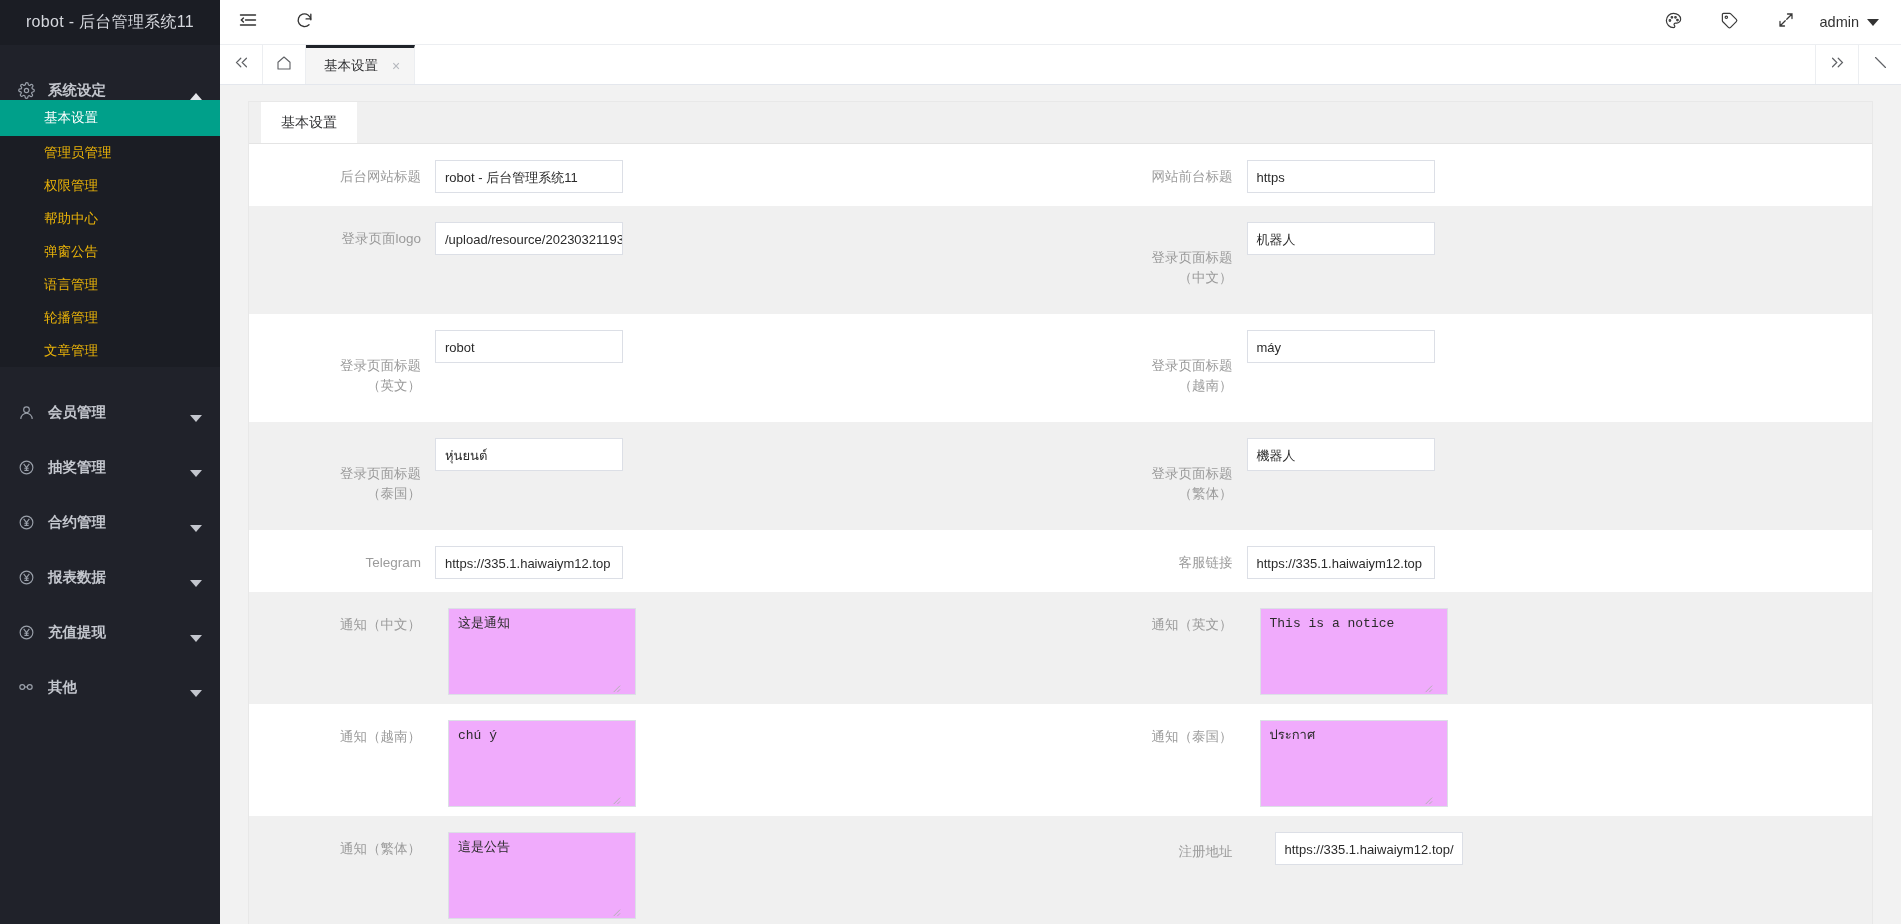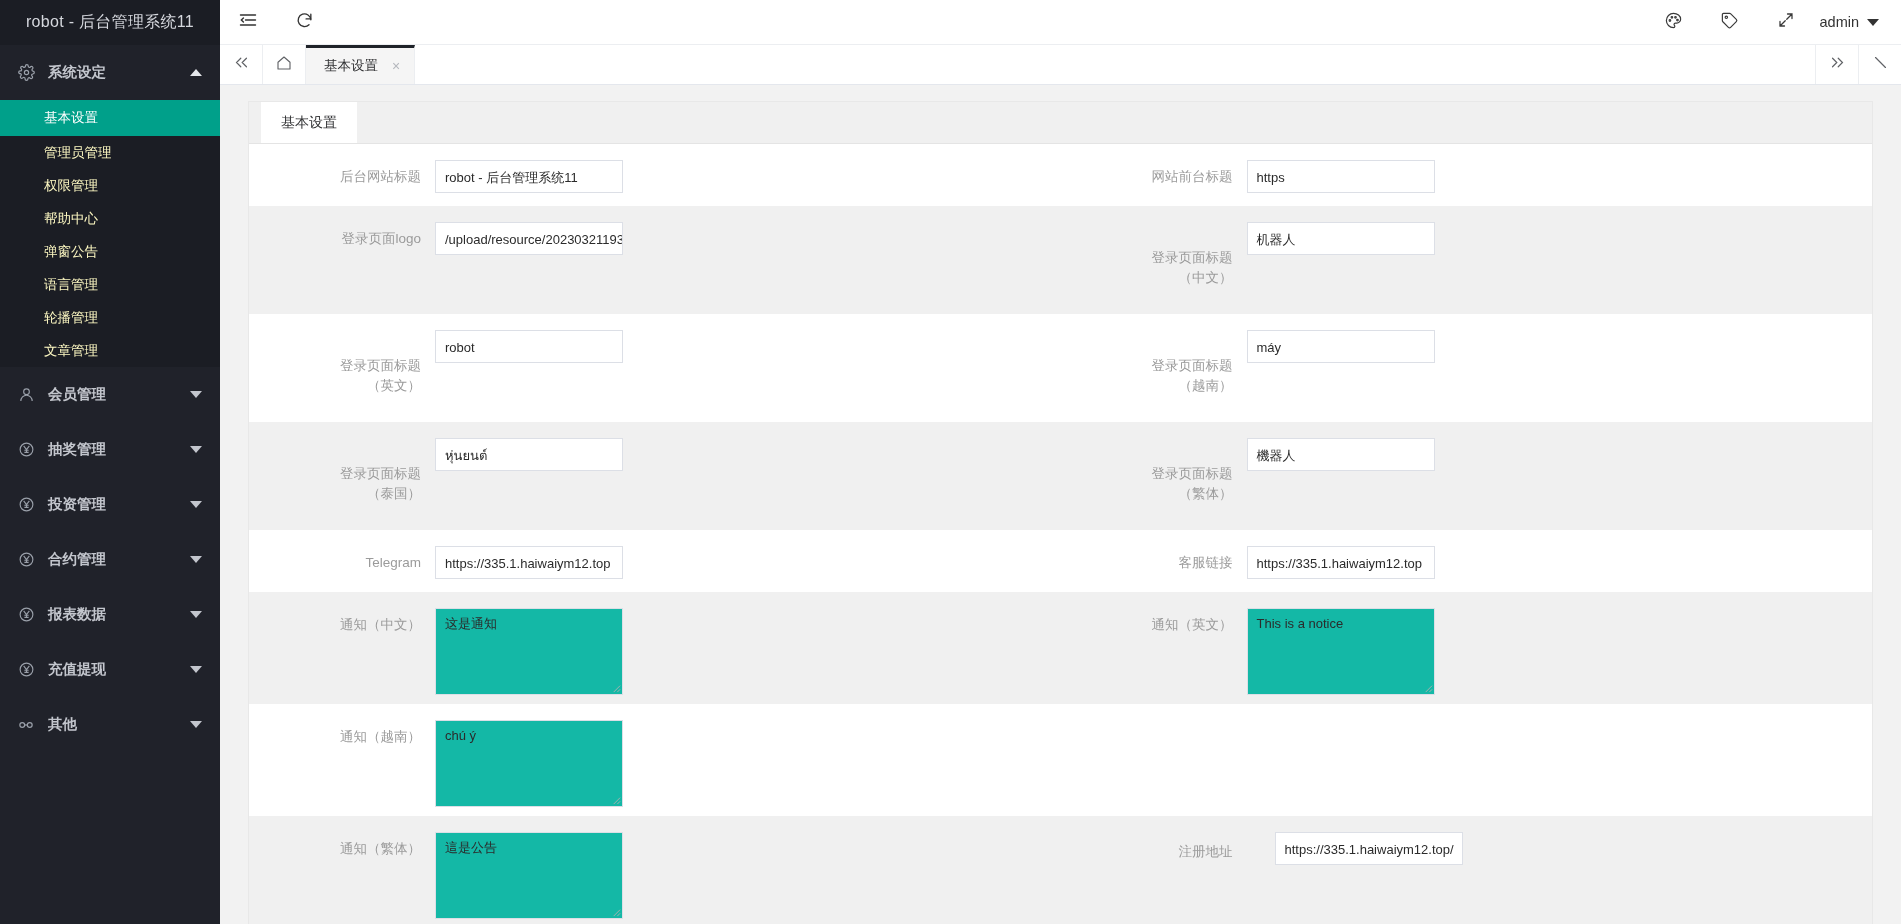--- a/index.html
+++ b/index.html
@@ -22,21 +22,21 @@
     height: 45px;
     background: #1b1d24;
     color: #d6d8de;
     font-size: 16px;
     display: flex; align-items: center; justify-content: center;
     letter-spacing: .3px;
     white-space: nowrap;
   }
   .nav-group-head {
     height: 55px;
-    display: flex; align-items: center;
+    display: flex; align-items: flex-end;
     padding: 0 18px 0 16px;
     color: #c3c6cd;
     font-size: 14.5px;
     cursor: pointer;
     position: relative;
     font-weight: bold;
   }
   .nav-group-head.open { background: #20222a; }
   .nav-group-head .gicon {
     width: 20px; height: 20px; margin-right: 12px;
@@ -50,21 +50,21 @@
     border-right: 6px solid transparent;
   }
   .caret.down { border-top: 7px solid #c3c6cd; }
   .caret.up   { border-bottom: 7px solid #e4e6ea; }
 
   .submenu { background: #1b1d24; }
   .sub-item {
     height: 33px;
     display: flex; align-items: center;
     padding-left: 44px;
-    color: #fef9c3;
+    color: #eab308;
     font-size: 13.5px;
     cursor: pointer;
     white-space: nowrap;
   }
   .sub-item.active {
     background: #00a08a;
     color: #ffffff;
     height: 36px;
   }
 
@@ -190,27 +190,28 @@
     color: #2b2b2b;
     padding: 0 9px;
     line-height: 33px;
     overflow: hidden;
     white-space: nowrap;
     font-family: "Liberation Sans", "DejaVu Sans", sans-serif;
   }
   .ta {
     width: 188px; height: 87px;
     border: 1px solid #dcdfe6;
-    background: #14b8a6;
+    background: #f0abfc;
     font-size: 13px; color: #2b2b2b;
     padding: 6px 9px;
     position: relative;
     line-height: 18px;
-    font-family: Liberation Sans, sans-serif;
+    font-family: Liberation Mono, monospace;
     resize: none;
+    margin-left: 13px;
   }
   .ta-wrap { position: relative; width: 188px; }
   .ta-grip {
     position: absolute; right: 2px; bottom: 2px;
     width: 11px; height: 11px;
     pointer-events: none;
   }
   .row.tall { min-height: 108px; }
   .row.tallest { min-height: 112px; }
   .lbl.inline { padding-top: 7px; }
@@ -276,30 +277,20 @@
     <span class="gicon">
       <svg width="17" height="17" viewBox="0 0 24 24" fill="none" stroke="currentColor" stroke-width="1.6">
         <circle cx="12" cy="12" r="9"></circle>
           <path d="M8 7l4 5 4-5M12 12v5M9 13h6M9 16h6"></path>
       </svg>
     </span>
     <span class="glabel">抽奖管理</span>
     <span class="caret down"></span>
   </div>
 
-  <div class="nav-group-head">
-    <span class="gicon">
-      <svg width="17" height="17" viewBox="0 0 24 24" fill="none" stroke="currentColor" stroke-width="1.6">
-        <circle cx="12" cy="12" r="9"></circle>
-          <path d="M8 7l4 5 4-5M12 12v5M9 13h6M9 16h6"></path>
-      </svg>
-    </span>
-    <span class="glabel">投资管理</span>
-    <span class="caret down"></span>
-  </div>
 
   <div class="nav-group-head">
     <span class="gicon">
       <svg width="17" height="17" viewBox="0 0 24 24" fill="none" stroke="currentColor" stroke-width="1.6">
         <circle cx="12" cy="12" r="9"></circle>
           <path d="M8 7l4 5 4-5M12 12v5M9 13h6M9 16h6"></path>
       </svg>
     </span>
     <span class="glabel">合约管理</span>
     <span class="caret down"></span>
@@ -555,20 +546,29 @@
       <div class="row tallest">
         <div class="cell">
           <div class="lbl inline">通知（越南）</div>
           <div class="fld ta-wrap">
             <div class="ta">chú ý</div>
             <svg class="ta-grip" viewBox="0 0 12 12" stroke="#b0b0b0" stroke-width="1" fill="none">
                 <path d="M11 4L4 11M11 8L8 11"></path>
               </svg>
           </div>
         </div>
+        <div class="cell">
+          <div class="lbl inline">通知（泰国）</div>
+          <div class="fld ta-wrap">
+            <div class="ta">ประกาศ</div>
+            <svg class="ta-grip" viewBox="0 0 12 12" stroke="#b0b0b0" stroke-width="1" fill="none">
+                <path d="M11 4L4 11M11 8L8 11"></path>
+              </svg>
+          </div>
+        </div>
       </div>
 
       <div class="row striped tallest">
         <div class="cell">
           <div class="lbl inline">通知（繁体）</div>
           <div class="fld ta-wrap">
             <div class="ta">這是公告</div>
             <svg class="ta-grip" viewBox="0 0 12 12" stroke="#b0b0b0" stroke-width="1" fill="none">
                 <path d="M11 4L4 11M11 8L8 11"></path>
               </svg>

